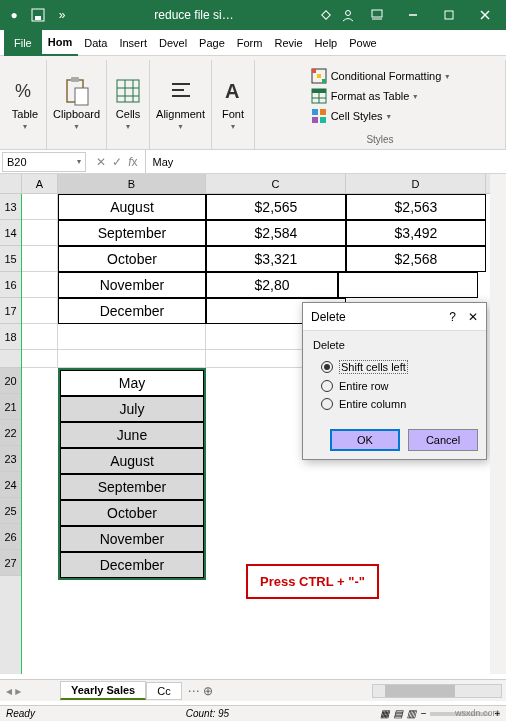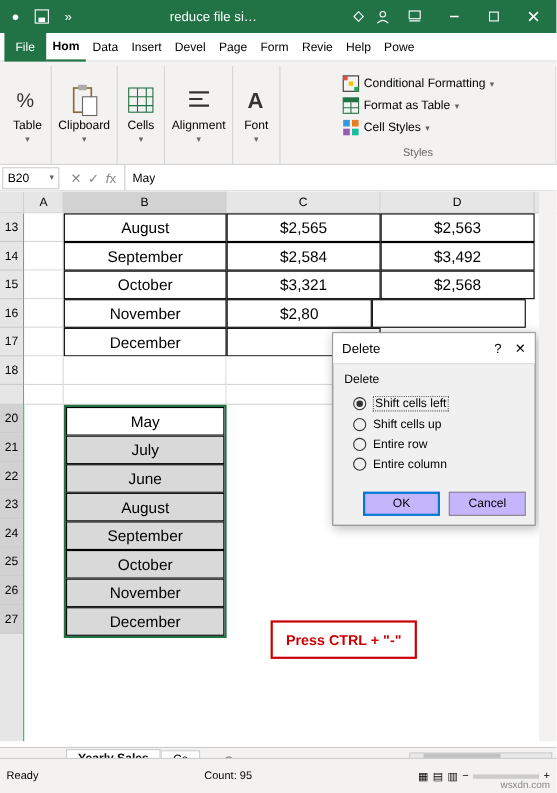--- a/index.html
+++ b/index.html
@@ -25,21 +25,21 @@
 .ribbon-group .grp-content { display: flex; flex-direction: column; align-items: center; gap: 2px; flex: 1; justify-content: center; }
 .ribbon-group .grp-label { font-size: 10px; color: #666; padding-bottom: 2px; }
 .ribbon-group .big-icon { width: 30px; height: 30px; display: flex; align-items: center; justify-content: center; }
 .ribbon-group .big-label { font-size: 11px; text-align: center; }
 .styles-group { flex: 1; }
 .style-btn { display: flex; align-items: center; gap: 4px; font-size: 11px; padding: 2px 0; }
 .dd { font-size: 8px; color: #666; }
 
 
 .formula-bar { height: 24px; border-bottom: 1px solid #d4d4d4; display: flex; align-items: center; background: #fff; }
-.name-box { width: 52px; border: 1px solid #ccc; height: 20px; margin: 2px; display: flex; align-items: center; padding: 0 4px; font-size: 11px; justify-content: space-between; }
+.name-box { width: 84px; border: 1px solid #ccc; height: 20px; margin: 2px; display: flex; align-items: center; padding: 0 4px; font-size: 11px; justify-content: space-between; }
 .fx-btns { display: flex; gap: 6px; padding: 0 8px; color: #888; align-items: center; }
 .fx-input { flex: 1; padding: 0 6px; font-size: 11px; border-left: 1px solid #ccc; height: 100%; display: flex; align-items: center; }
 
 
 .grid-area { position: relative; height: 500px; overflow: hidden; background: #fff; }
 .col-headers { height: 20px; display: flex; background: #e6e6e6; border-bottom: 1px solid #ccc; }
 .col-headers .corner { width: 22px; border-right: 1px solid #ccc; }
 .col-headers .ch { border-right: 1px solid #ccc; text-align: center; font-size: 11px; line-height: 20px; background: #e6e6e6; }
 .col-headers .ch.sel { background: #d2d2d2; }
 .grid-body { display: flex; height: 480px; }
@@ -81,21 +81,21 @@
 .sheet-bar { position: absolute; bottom: 20px; left: 0; right: 0; height: 22px; background: #f3f2f1; border-top: 1px solid #ccc; display: flex; align-items: center; }
 .sheet-nav { width: 60px; display: flex; gap: 4px; padding-left: 6px; color: #888; }
 .sheet-tab { padding: 2px 10px; border: 1px solid #ccc; background: #fff; font-size: 11px; }
 .sheet-tab.active { border-bottom: 2px solid #4d7c0f; font-weight: 600; }
 .sheet-add { padding: 0 6px; color: #666; }
 .hscroll { flex: 1; display: flex; justify-content: flex-end; padding-right: 4px; }
 .hscroll .track { width: 130px; height: 14px; background: #e8e8e8; border: 1px solid #ccc; position: relative; }
 .hscroll .thumb { position: absolute; left: 12px; width: 70px; height: 12px; background: #c1c1c1; }
 
 
-.status-bar { position: absolute; bottom: 0; left: 0; right: 0; height: 32px; background: #f3f2f1; border-top: 1px solid #ccc; display: flex; align-items: center; font-size: 10px; padding: 0 6px; justify-content: space-between; }
+.status-bar { position: absolute; bottom: 0; left: 0; right: 0; height: 16px; background: #f3f2f1; border-top: 1px solid #ccc; display: flex; align-items: center; font-size: 10px; padding: 0 6px; justify-content: space-between; font-style: italic; }
 .status-bar .right { display: flex; gap: 4px; align-items: center; }
 .zoom-track { width: 60px; height: 4px; background: #ccc; }
 
 
 .vscroll { position: absolute; right: 0; top: 174px; width: 16px; height: 500px; background: #f3f2f1; }
 
 .watermark { position: absolute; bottom: 3px; right: 6px; font-size: 9px; color: #888; z-index: 99; }
 
 svg { display: block; }
 </style>
@@ -375,24 +375,20 @@
           </div>
         </div>
         <div class="dialog-body">
           <div class="group-label">Delete</div>
           <div class="radio-row">
             <span class="radio checked"></span>
             <span class="dotted"><span>Shift cells left</span></span>
           </div>
           <div class="radio-row">
             <span class="radio"></span>
-            <span>Shift cells up</span>
-          </div>
-          <div class="radio-row">
-            <span class="radio"></span>
             <span>Entire row</span>
           </div>
           <div class="radio-row">
             <span class="radio"></span>
             <span>Entire column</span>
           </div>
         </div>
         <div class="dialog-btns">
           <div class="dbtn primary">OK</div>
           <div class="dbtn">Cancel</div>

